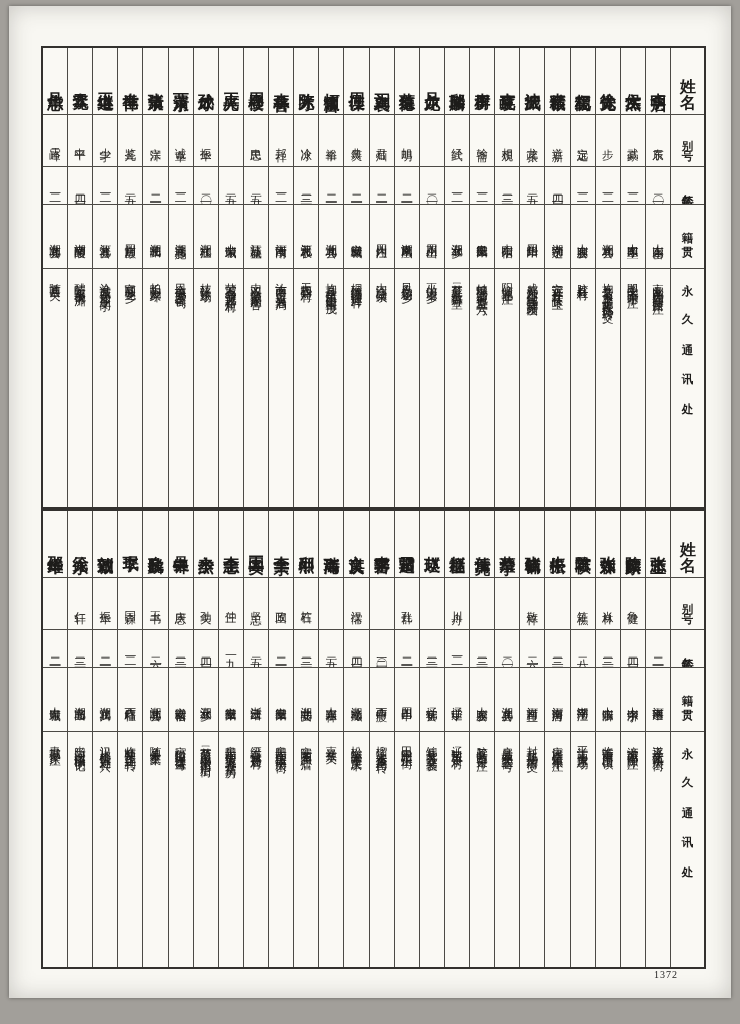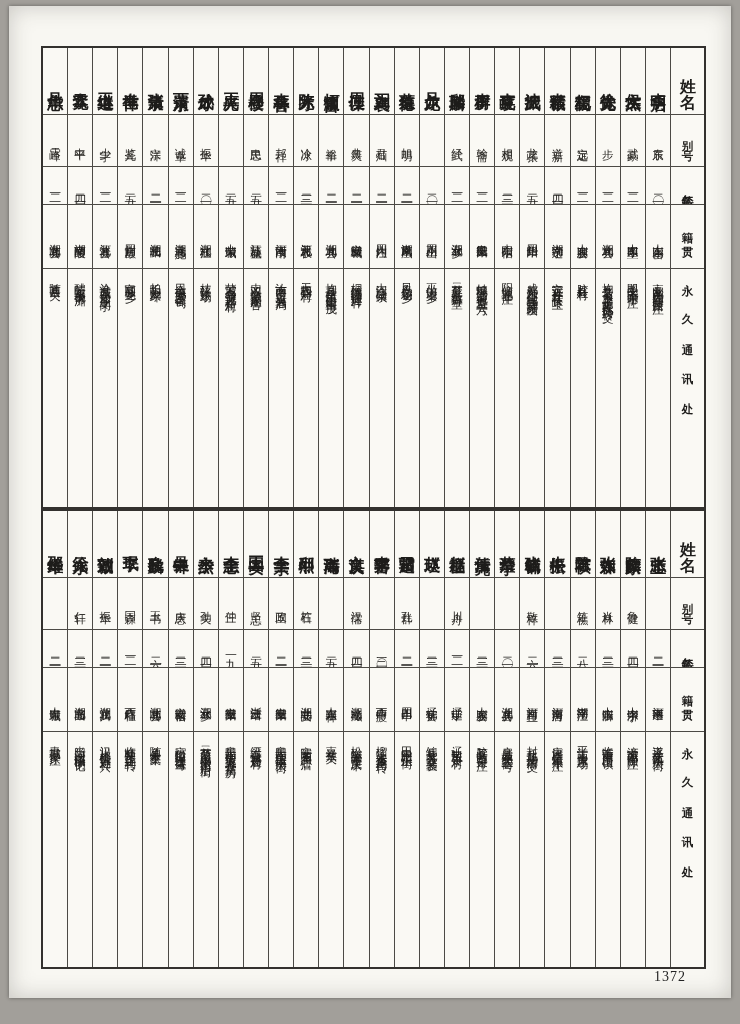--- a/index.html
+++ b/index.html
@@ -49,21 +49,21 @@
   .cell.native .vtext{font-size:11.5px;letter-spacing:1px;}
   .cell.address .vtext{font-size:11.5px;letter-spacing:2px;}
   .header-col .vtext{font-weight:bold;font-size:14.5px;}
   .header-col .h0 .vtext{letter-spacing:16px;}
   .header-col .h1 .vtext{letter-spacing:10px;}
   .header-col .h2 .vtext{letter-spacing:2px;}
   .header-col .h3 .vtext{letter-spacing:14px;}
   .header-col .h4 .vtext{letter-spacing:30px;}
   .page-number{
     position:absolute;left:645px;top:963px;
-    font-size:14px;letter-spacing:1px;color:#222;
+    font-size:10px;letter-spacing:1px;color:#222;
   }
 </style>
 </head>
 <body>
 
 <div class="paper">
   <div class="vtable" id="table-top">
       <div class="col header-col">
         <div class="cell name h0">
           <span class="vtext">姓名</span>

